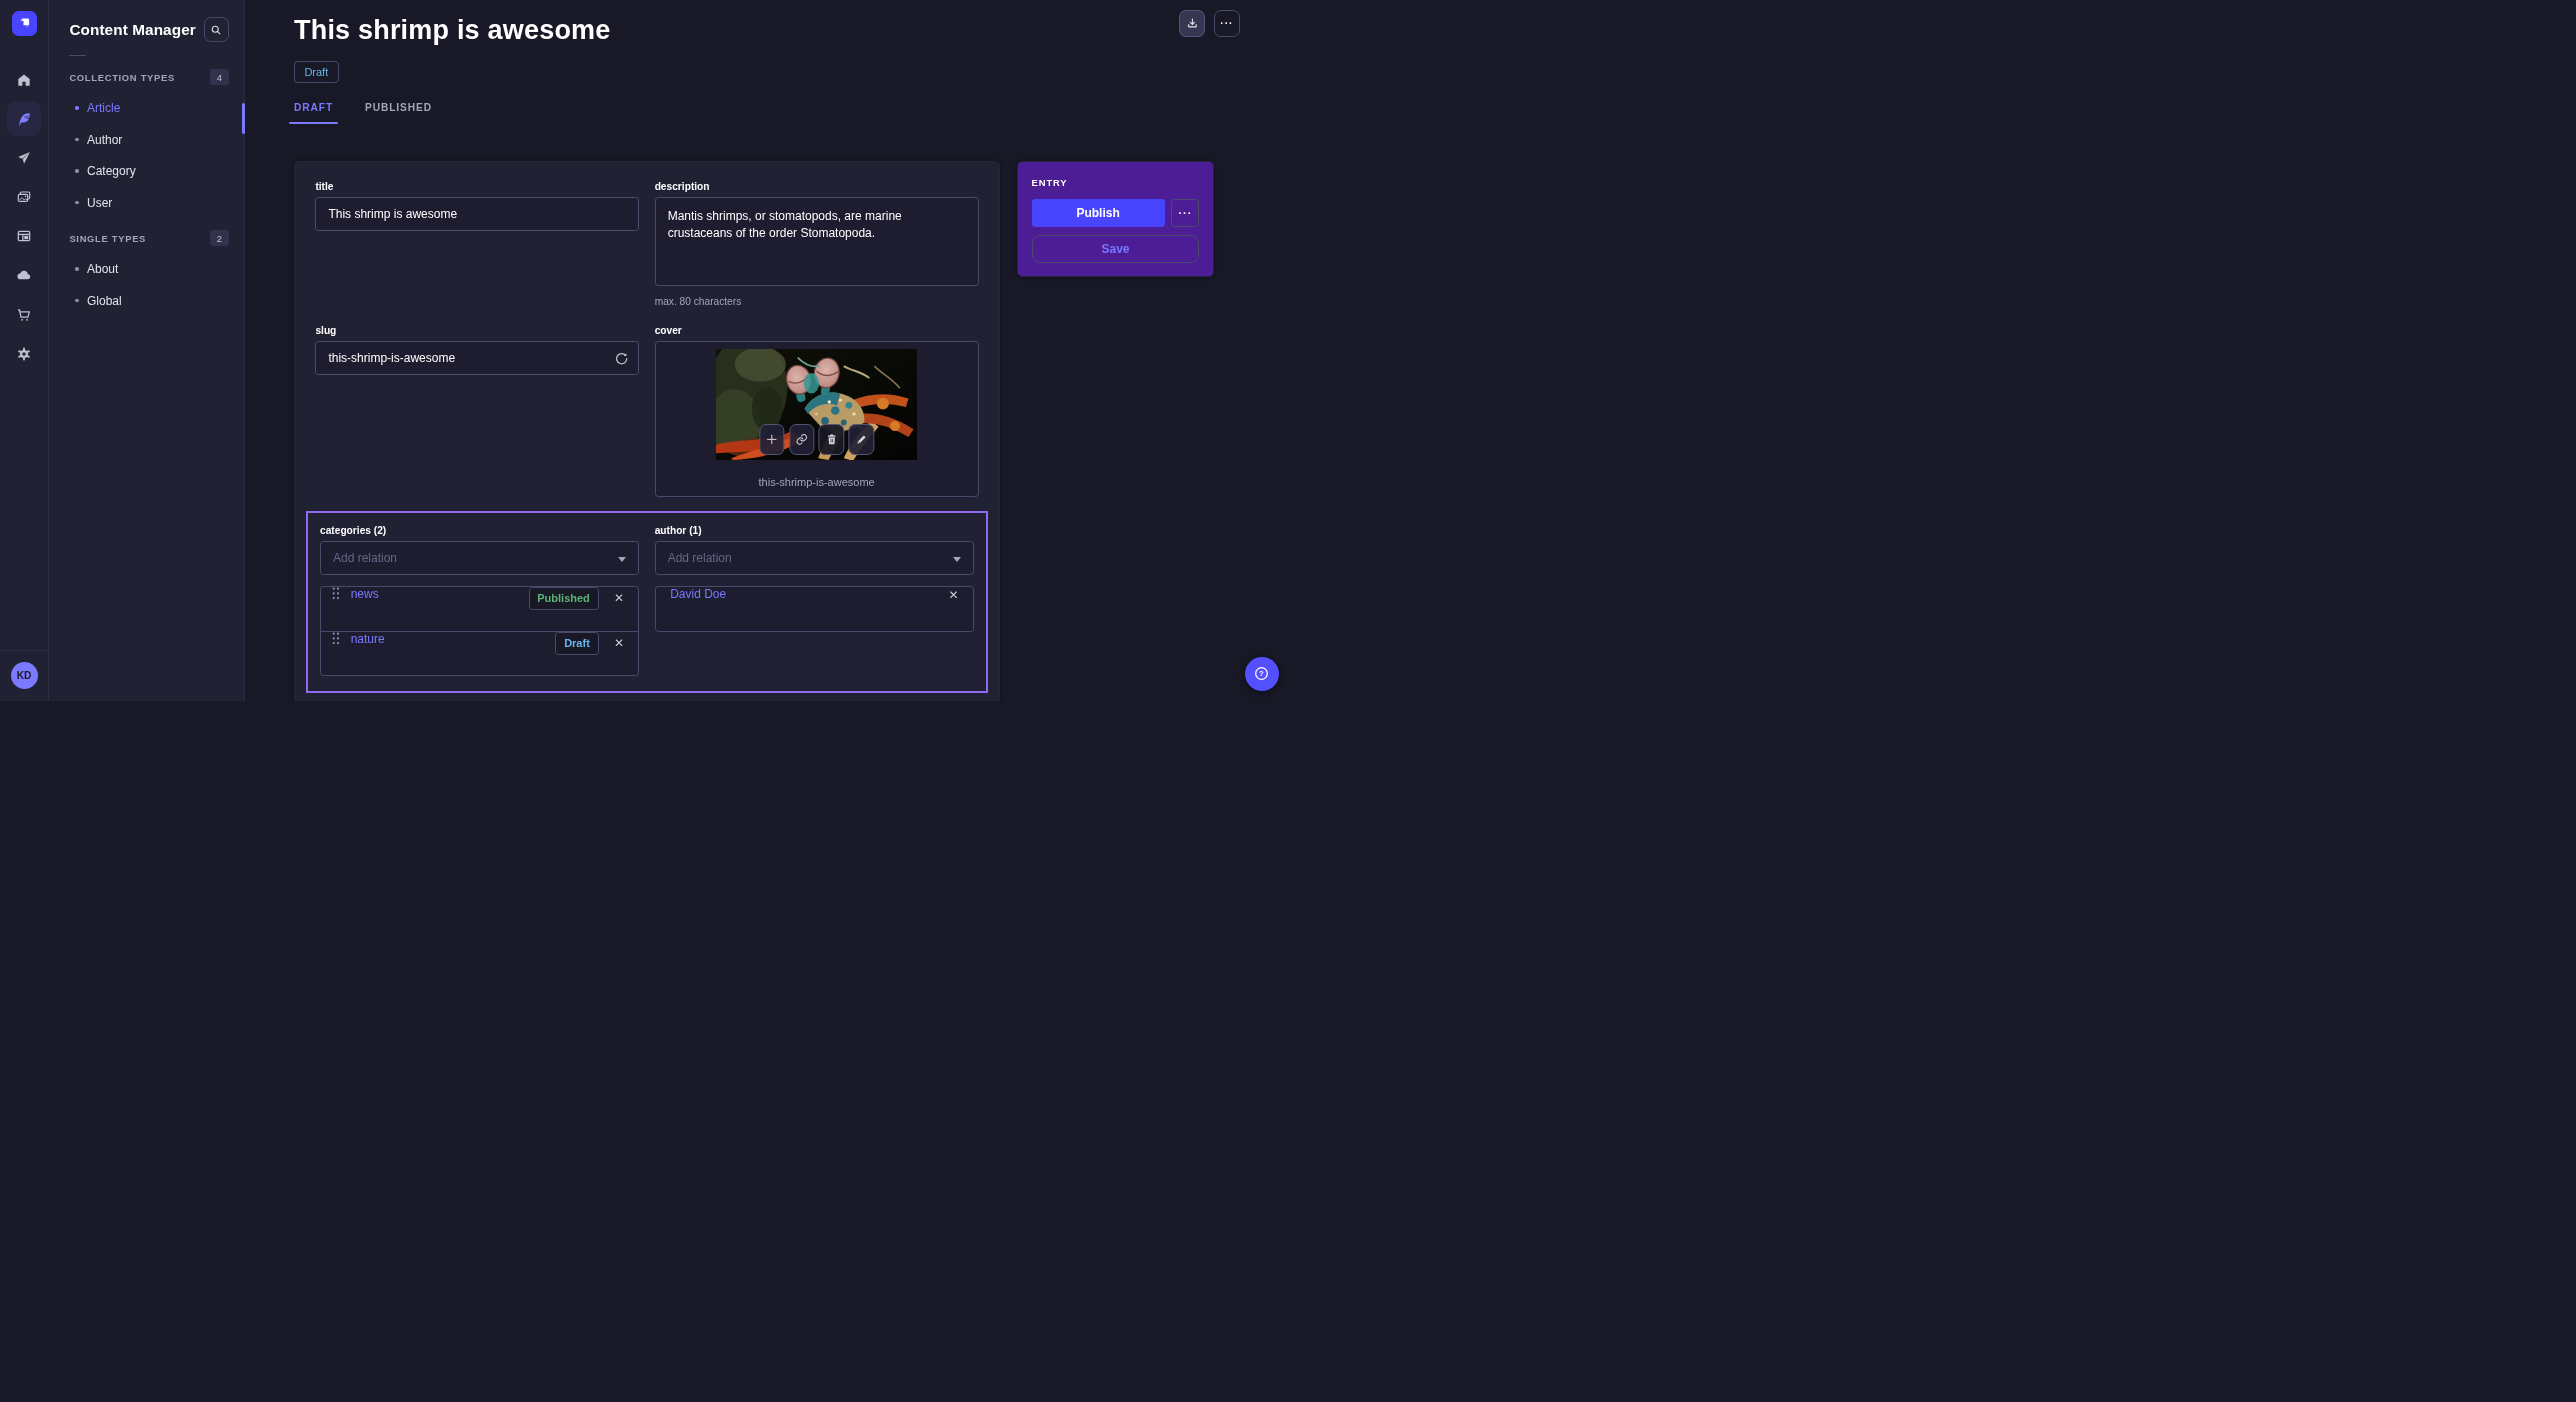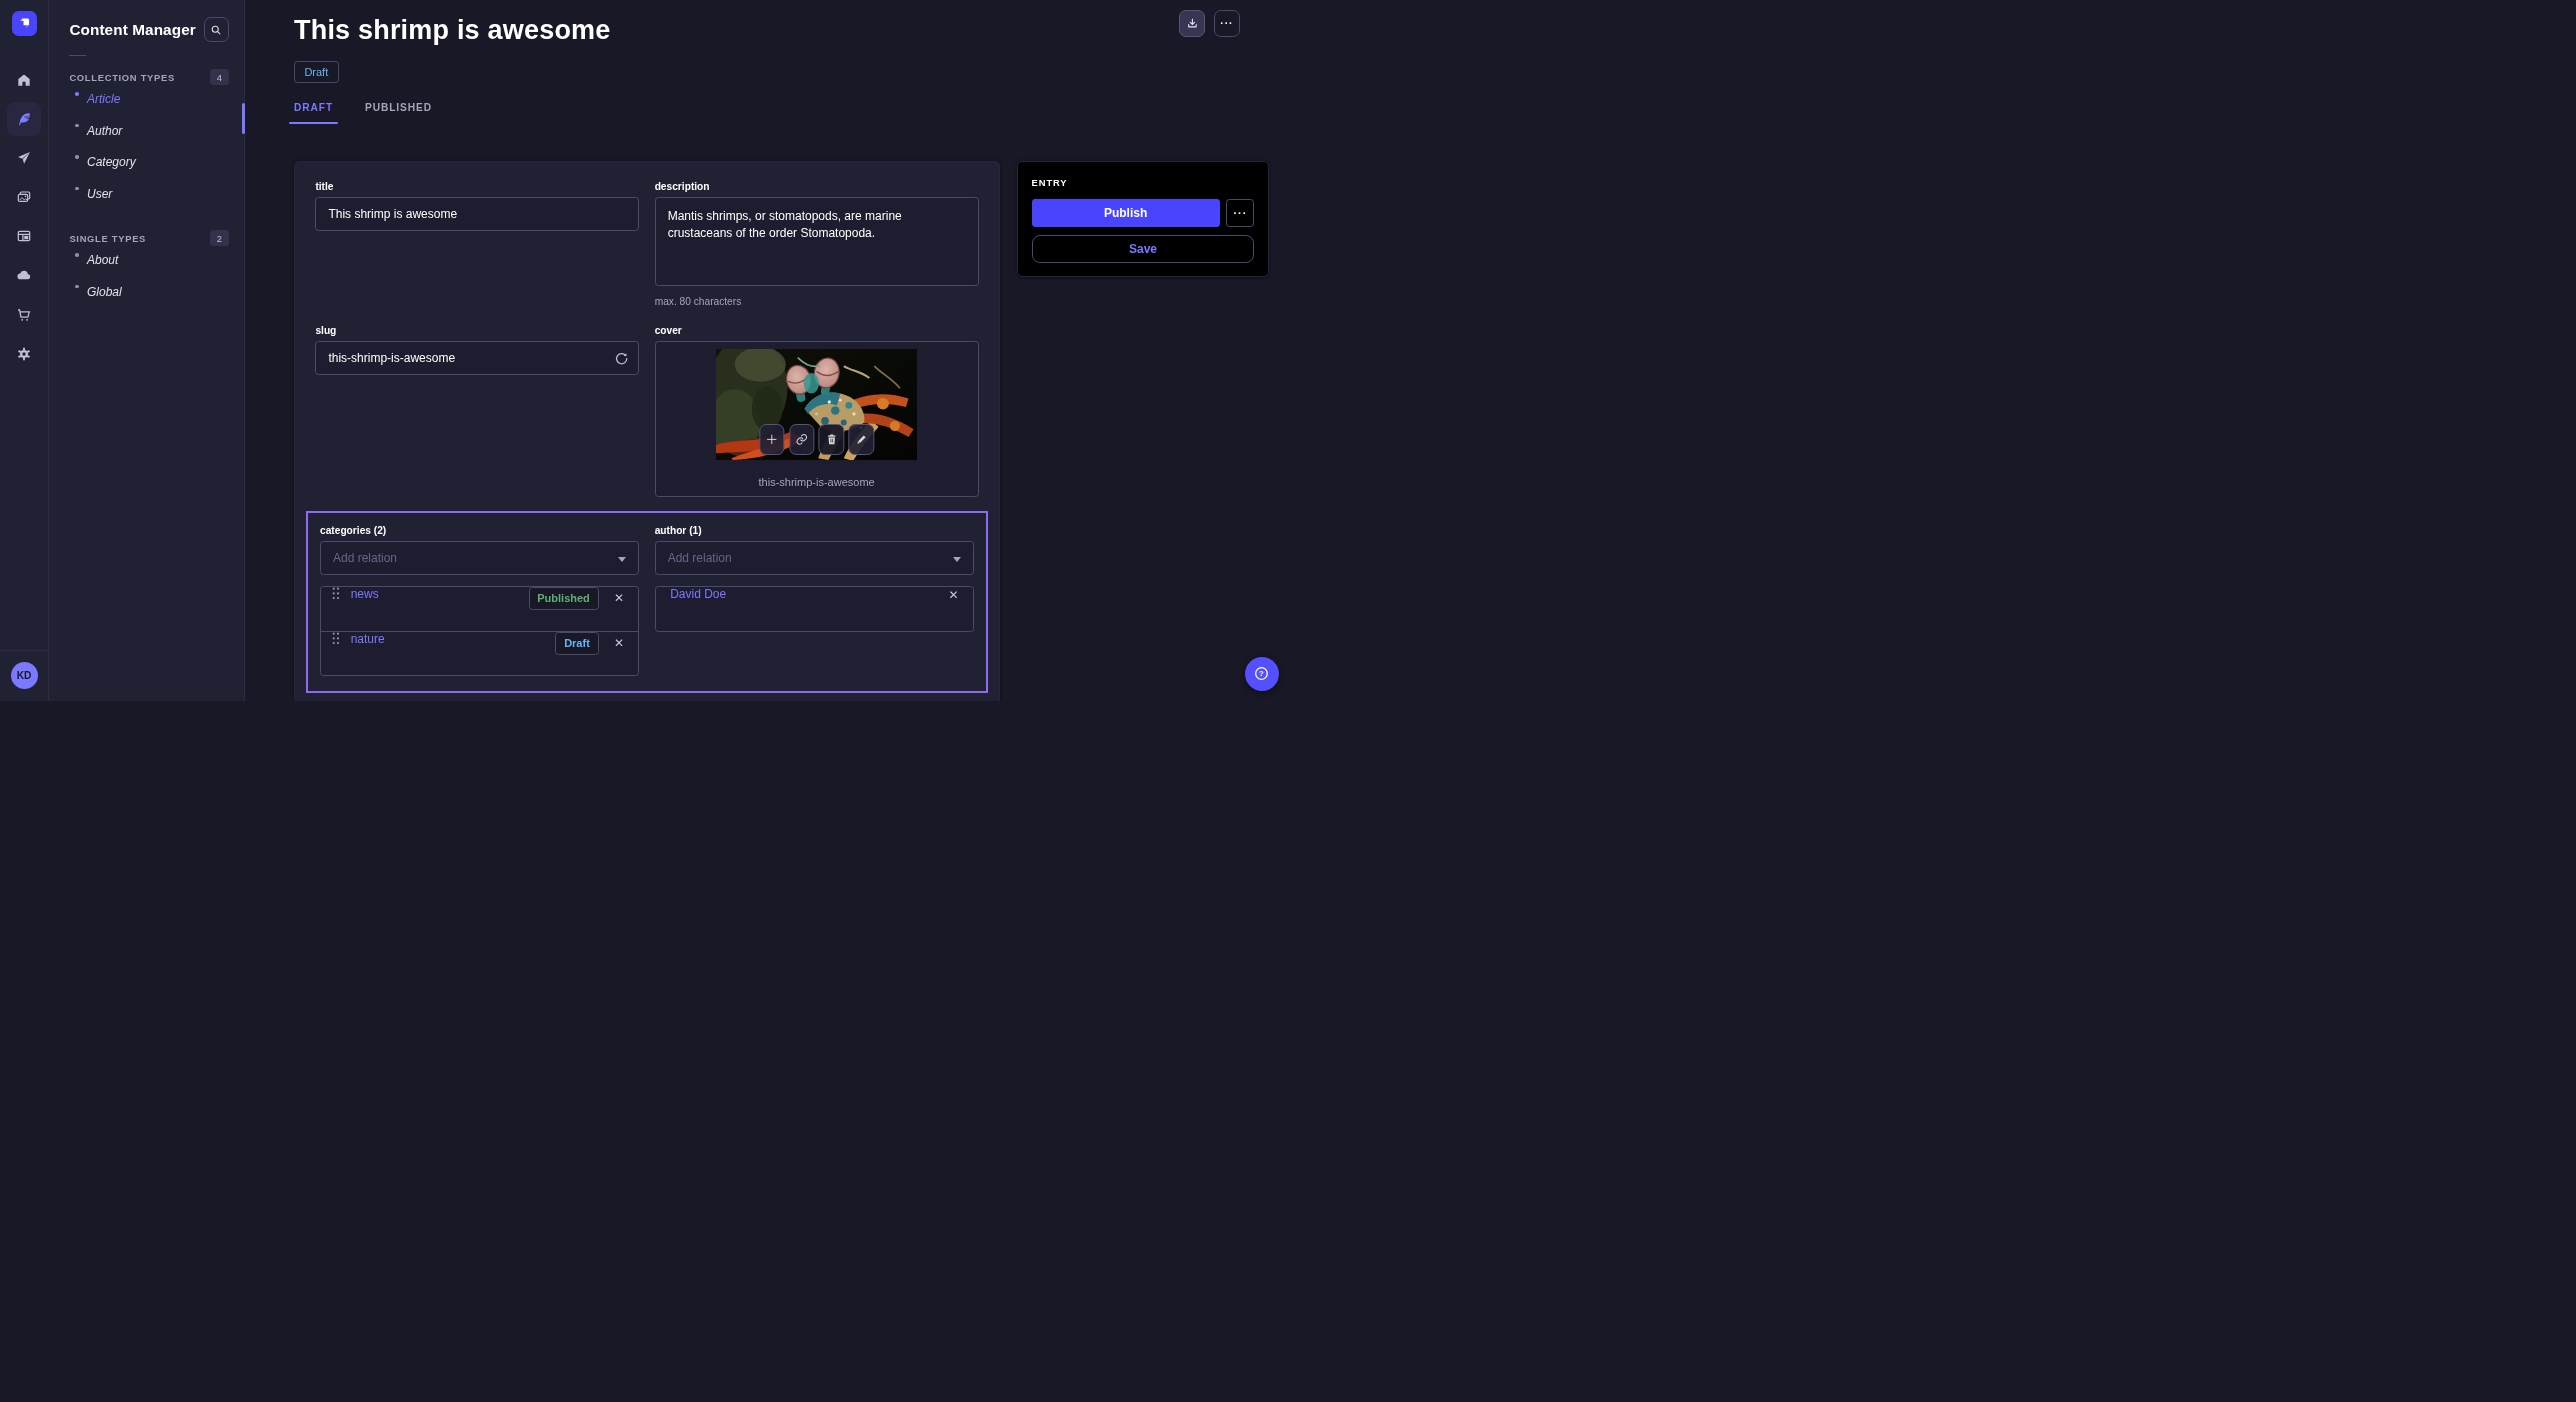--- a/index.html
+++ b/index.html
@@ -38,22 +38,22 @@
   .sb-title { font-size:15.3px; font-weight:bold; letter-spacing:0.1px; }
   .sb-search { width:25px; height:25px; border-radius:6.8px; background:transparent;
     border:0.9px solid #4a4a6a; display:flex; align-items:center; justify-content:center; cursor:pointer; }
   .sb-divider { width:17px; height:0.9px; background:#4a4a6a; margin:12.8px 0 13.6px 20.4px; }
   .sb-section-h { display:flex; align-items:center; justify-content:space-between;
     padding:0 15.3px 0 20.4px; margin-bottom:6.8px; }
   .sb-section-label { font-size:9.4px; font-weight:bold; letter-spacing:0.7px; color:#a5a5ba; }
   .sb-count { background:#32324d; color:#c0c0d2; font-size:9.4px; border-radius:3.4px;
     padding:2.6px 6.8px; }
   .sb-items { margin-bottom:12px; }
-  .sb-item { height:31.5px; display:flex; padding-left:38px;
-    position:relative; font-size:12px; color:#e3e3ec; cursor:pointer;font-style:italic; }
+  .sb-item { height:31.5px; display:flex; align-items:center; padding-left:38px;
+    position:relative; font-size:12px; color:#e3e3ec; cursor:pointer; }
   .sb-item .bullet { position:absolute; left:26.4px; width:3.4px; height:3.4px;
     border-radius:50%; background:#8e8ea9; }
   .sb-item.active { color:#7b79ff; }
   .sb-item.active .bullet { background:#7b79ff; }
   .sb-active-bar { position:absolute; right:-0.9px; top:103px; width:2.6px; height:31px;
     background:#7b79ff; border-radius:1.7px; }
 
   
   .main { flex:1; position:relative; padding:15.3px 0 0 49px; }
   .page-title { font-size:27px; font-weight:bold; letter-spacing:0.2px; }
@@ -113,21 +113,21 @@
   .rel-link { font-size:12px; color:#7b79ff; cursor:pointer; }
   .rel-right { margin-left:auto; display:flex; align-items:center; gap:12px; }
   .pill { background:#181826; border:0.9px solid #4a4a6a; border-radius:3.4px;
     padding:4.3px 7.7px; font-size:11px; font-weight:bold; }
   .pill.published { color:#5cb176; }
   .pill.draft { color:#66b7f1; }
   .close-x { background:none; border:none; color:#c7c7d8; font-size:12px;
     cursor:pointer; padding:1.7px 3.4px; line-height:1; }
 
   
-  .entry-panel { width:252px; background:#000000; border:0.9px solid #25253c;
+  .entry-panel { width:197px; background:#4c1d95; border:0.9px solid #25253c;
     border-radius:5.1px; padding:14.5px 13.6px 13.6px; box-shadow:0 0.9px 3.4px rgba(3,3,5,.35); }
   .entry-title { font-size:9.4px; font-weight:bold; letter-spacing:0.9px; margin-bottom:11px; }
   .entry-row { display:flex; gap:6.8px; }
   .btn-publish { flex:1; height:28px; background:#4945ff; border:none; border-radius:3.4px;
     color:#fff; font-size:12px; font-weight:bold; cursor:pointer;
     font-family:"Liberation Sans", sans-serif; }
   .btn-more-sm { width:28px; height:28px; background:transparent; border:0.9px solid #4a4a6a;
     border-radius:3.4px; color:#fff; font-size:11px; font-weight:bold; letter-spacing:0.9px;
     cursor:pointer; display:flex; align-items:center; justify-content:center; padding:0; }
   .btn-save { width:100%; height:28px; margin-top:7.7px; background:transparent;

